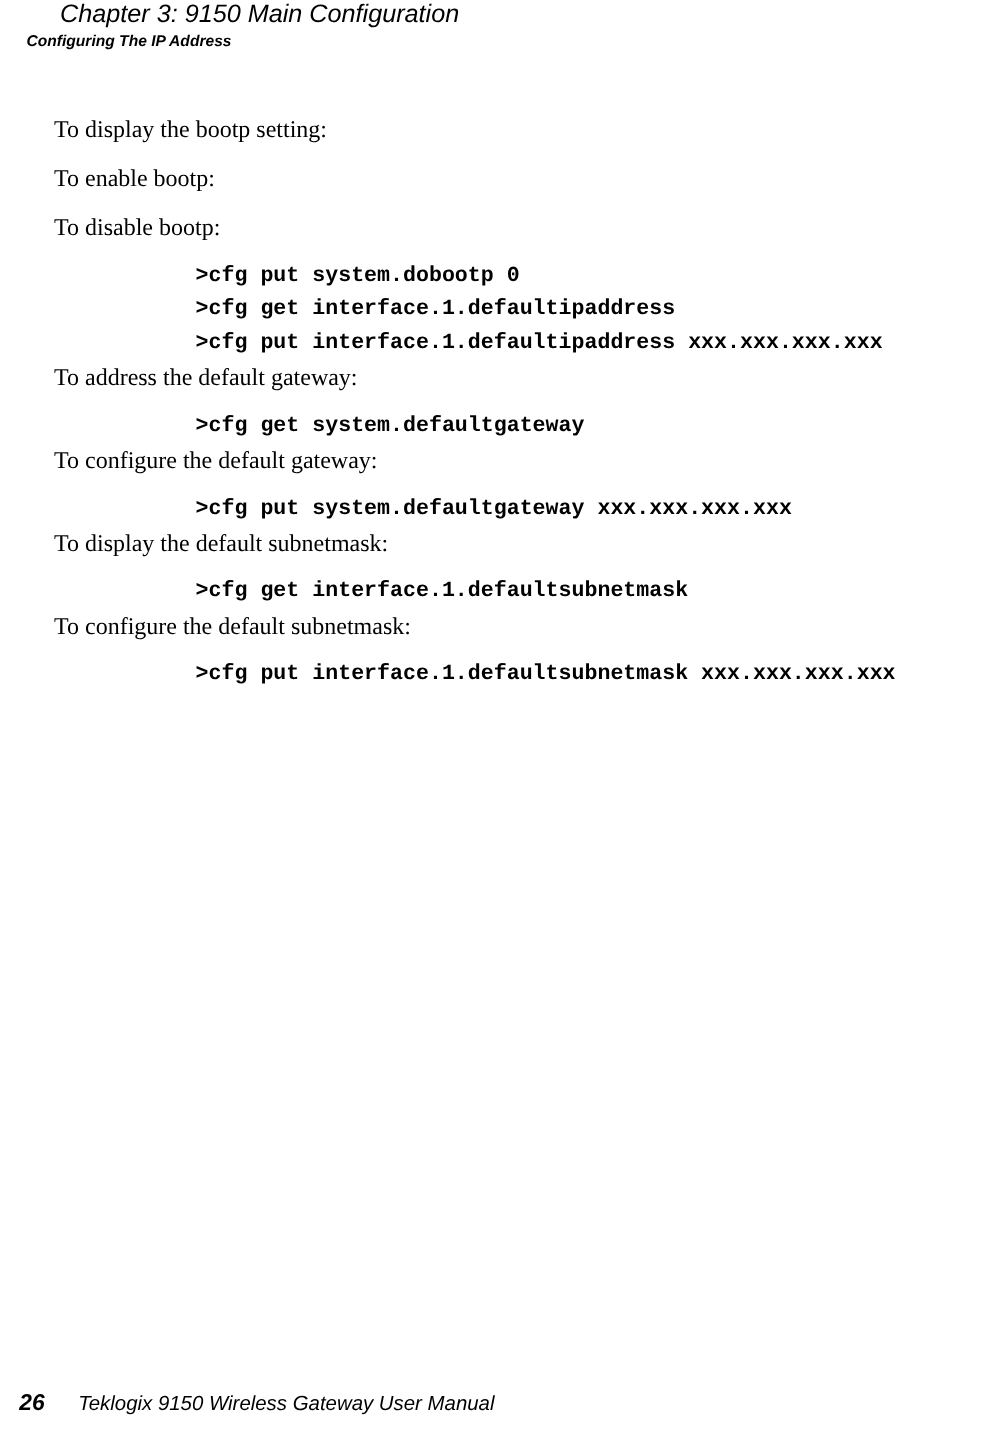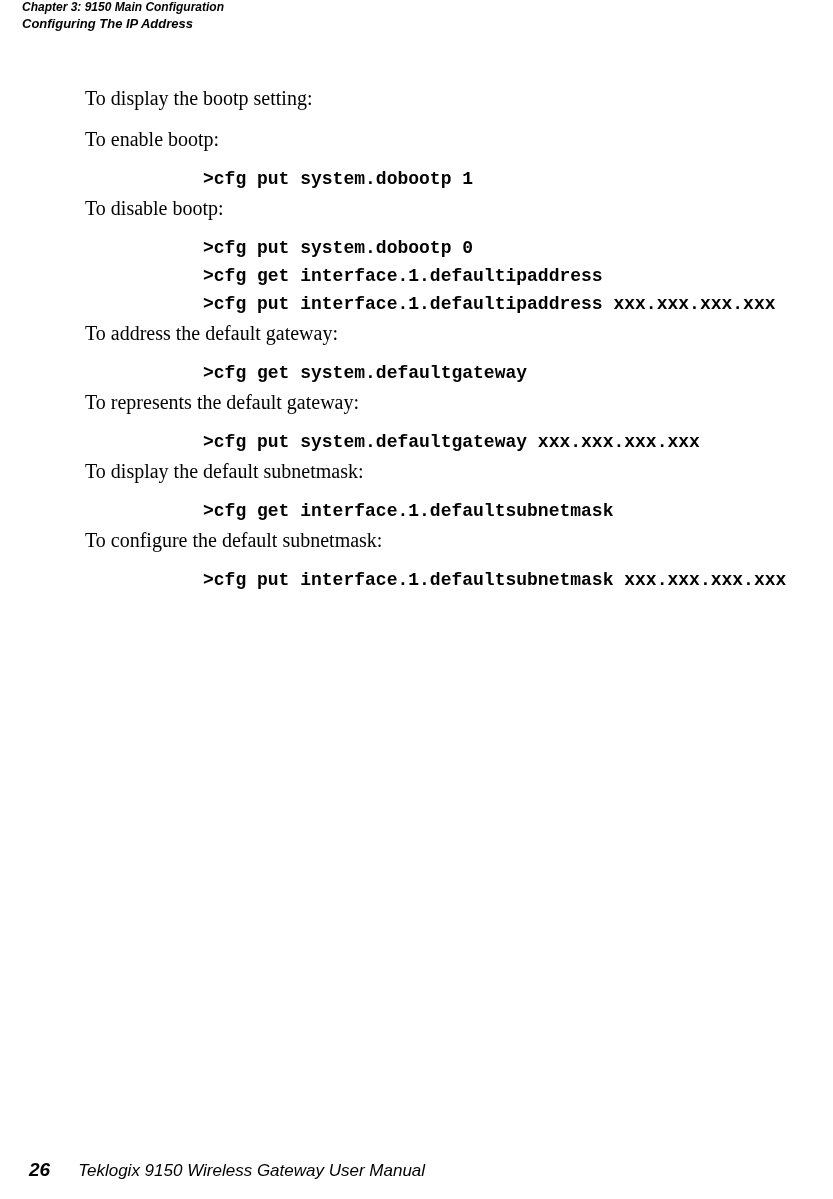--- a/index.html
+++ b/index.html
@@ -14,49 +14,50 @@
       font-family: 'Times New Roman', Times, serif;
       position: relative;
       padding: 0;
     }
     .header {
       padding: 0 0 0 22px;
       font-family: Arial, Helvetica, sans-serif;
       font-style: italic;
     }
     .header-chapter {
-      font-size: 12px;
-      font-weight: bold;
+      font-size: 21px;
+      font-weight: normal;
+      margin-left: 28px;
     }
     .header-section {
       font-size: 13px;
       font-weight: bold;
       margin-top: 2px;
     }
     .content {
-      padding: 50px 0 0 85px;
+      padding: 50px 0 0 45px;
       width: 810px;
     }
     .desc {
       font-size: 20px;
       margin-bottom: 18px;
       margin-top: 6px;
     }
     .cmd {
       font-family: 'Courier New', Courier, monospace;
       font-weight: bold;
       font-size: 18px;
       padding-left: 118px;
       margin-bottom: 8px;
       white-space: nowrap;
     }
     .footer {
       position: absolute;
       bottom: 18px;
-      left: 29px;
+      left: 16px;
       font-family: Arial, Helvetica, sans-serif;
       font-style: italic;
       font-size: 17px;
     }
     .page-number {
       font-weight: bold;
       font-size: 19px;
       margin-right: 28px;
     }
     .footer-title {
@@ -68,33 +69,32 @@
 
 <div class="header">
   <div class="header-chapter">Chapter 3:  9150 Main Configuration</div>
   <div class="header-section">Configuring The IP Address</div>
 </div>
 
 <div class="content">
   <div class="desc">To display the bootp setting:</div>
 
   <div class="desc">To enable bootp:</div>
-  <div class="cmd">&gt;cfg put system.dobootp 1</div>
 
   <div class="desc">To disable bootp:</div>
   <div class="cmd">&gt;cfg put system.dobootp 0</div>
 
   <div class="cmd">&gt;cfg get interface.1.defaultipaddress</div>
 
   <div class="cmd">&gt;cfg put interface.1.defaultipaddress xxx.xxx.xxx.xxx</div>
 
   <div class="desc">To address the default gateway:</div>
   <div class="cmd">&gt;cfg get system.defaultgateway</div>
 
-  <div class="desc">To represents the default gateway:</div>
+  <div class="desc">To configure the default gateway:</div>
   <div class="cmd">&gt;cfg put system.defaultgateway xxx.xxx.xxx.xxx</div>
 
   <div class="desc">To display the default subnetmask:</div>
   <div class="cmd">&gt;cfg get interface.1.defaultsubnetmask</div>
 
   <div class="desc">To configure the default subnetmask:</div>
   <div class="cmd">&gt;cfg put interface.1.defaultsubnetmask xxx.xxx.xxx.xxx</div>
 </div>
 
 <div class="footer">

